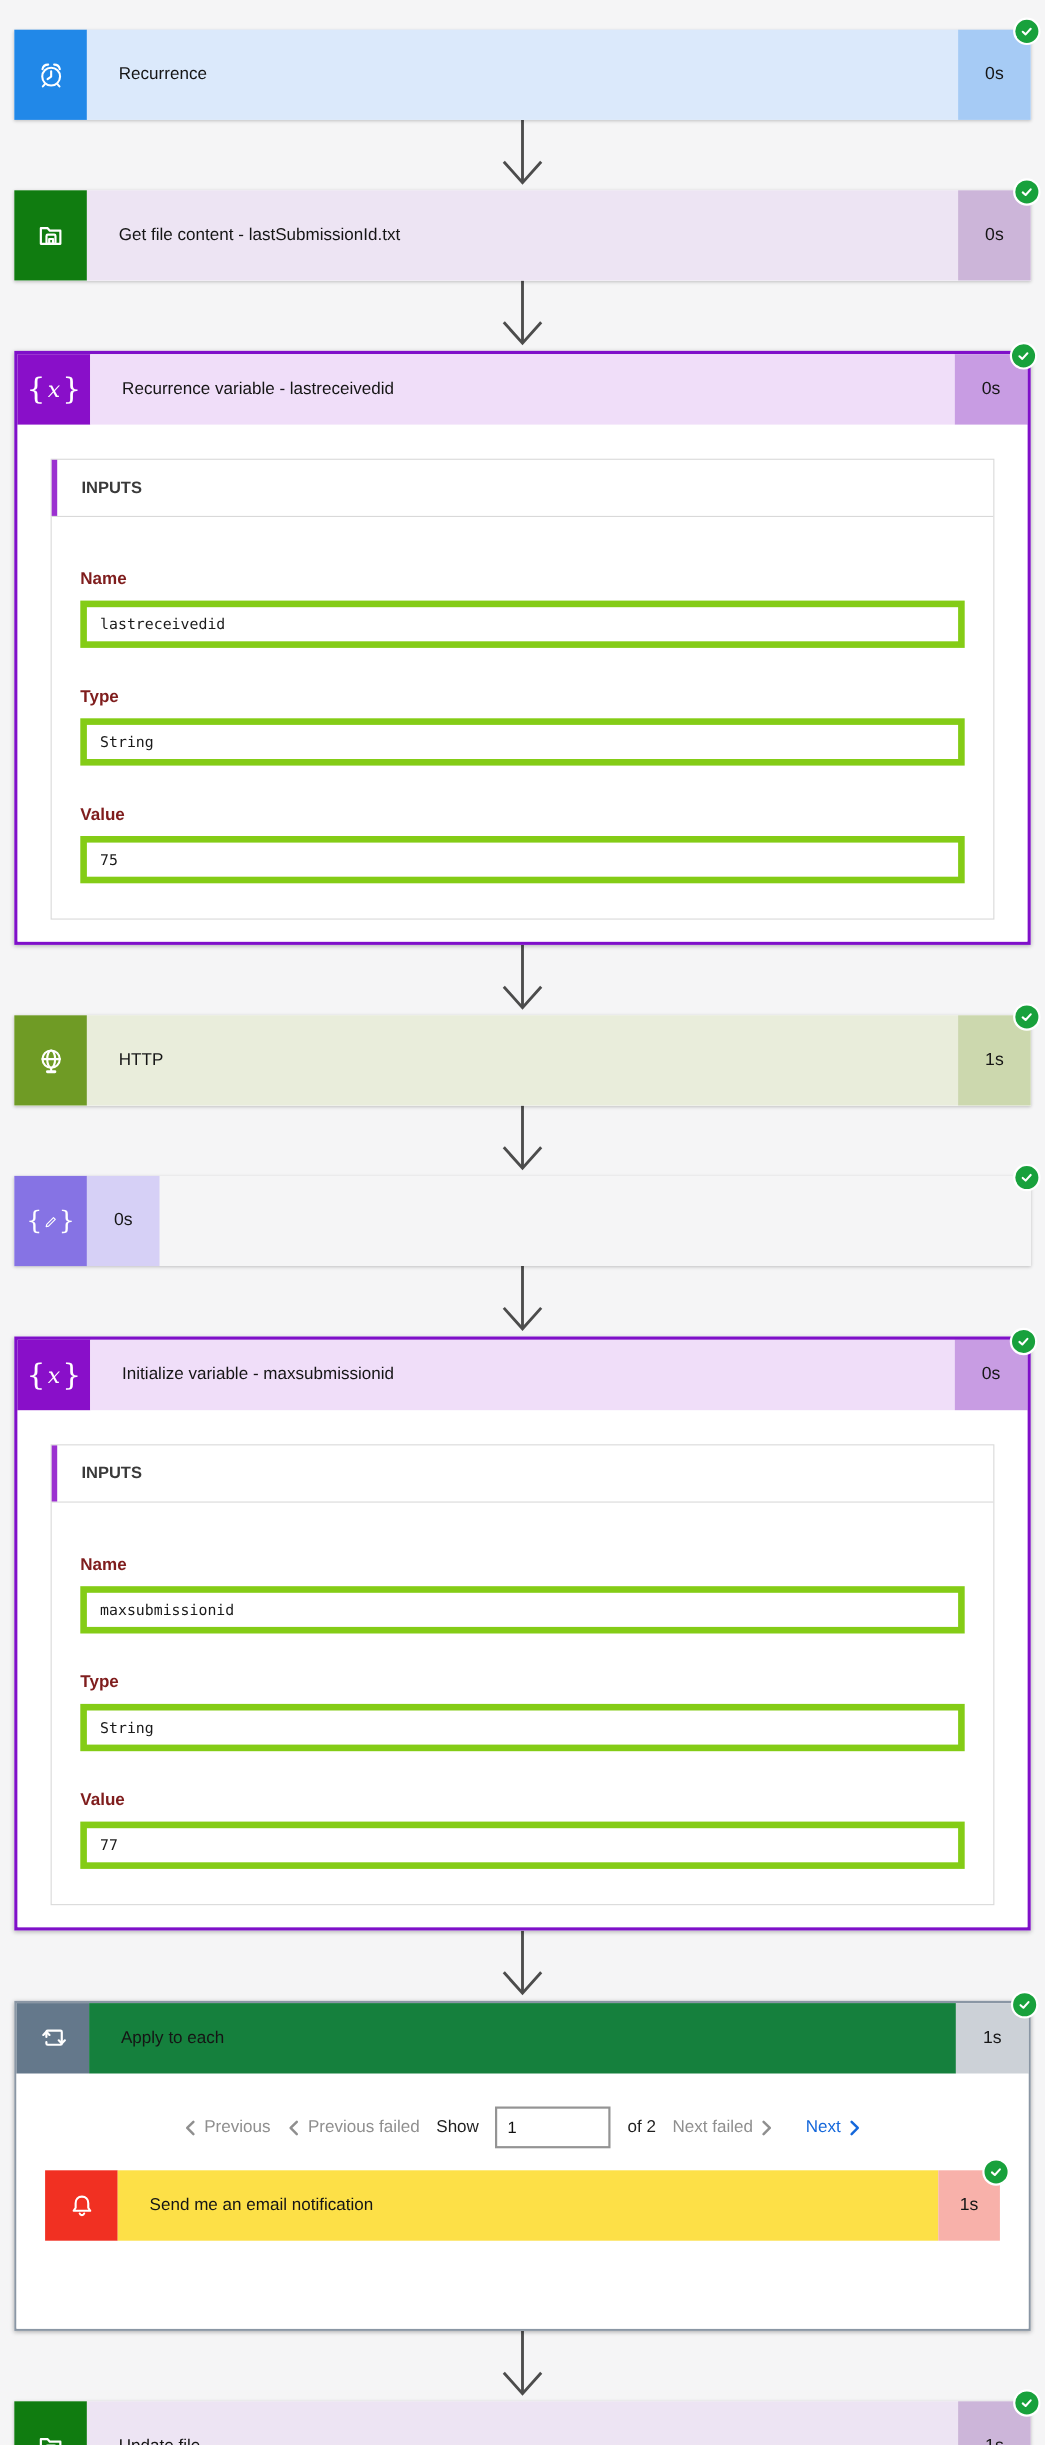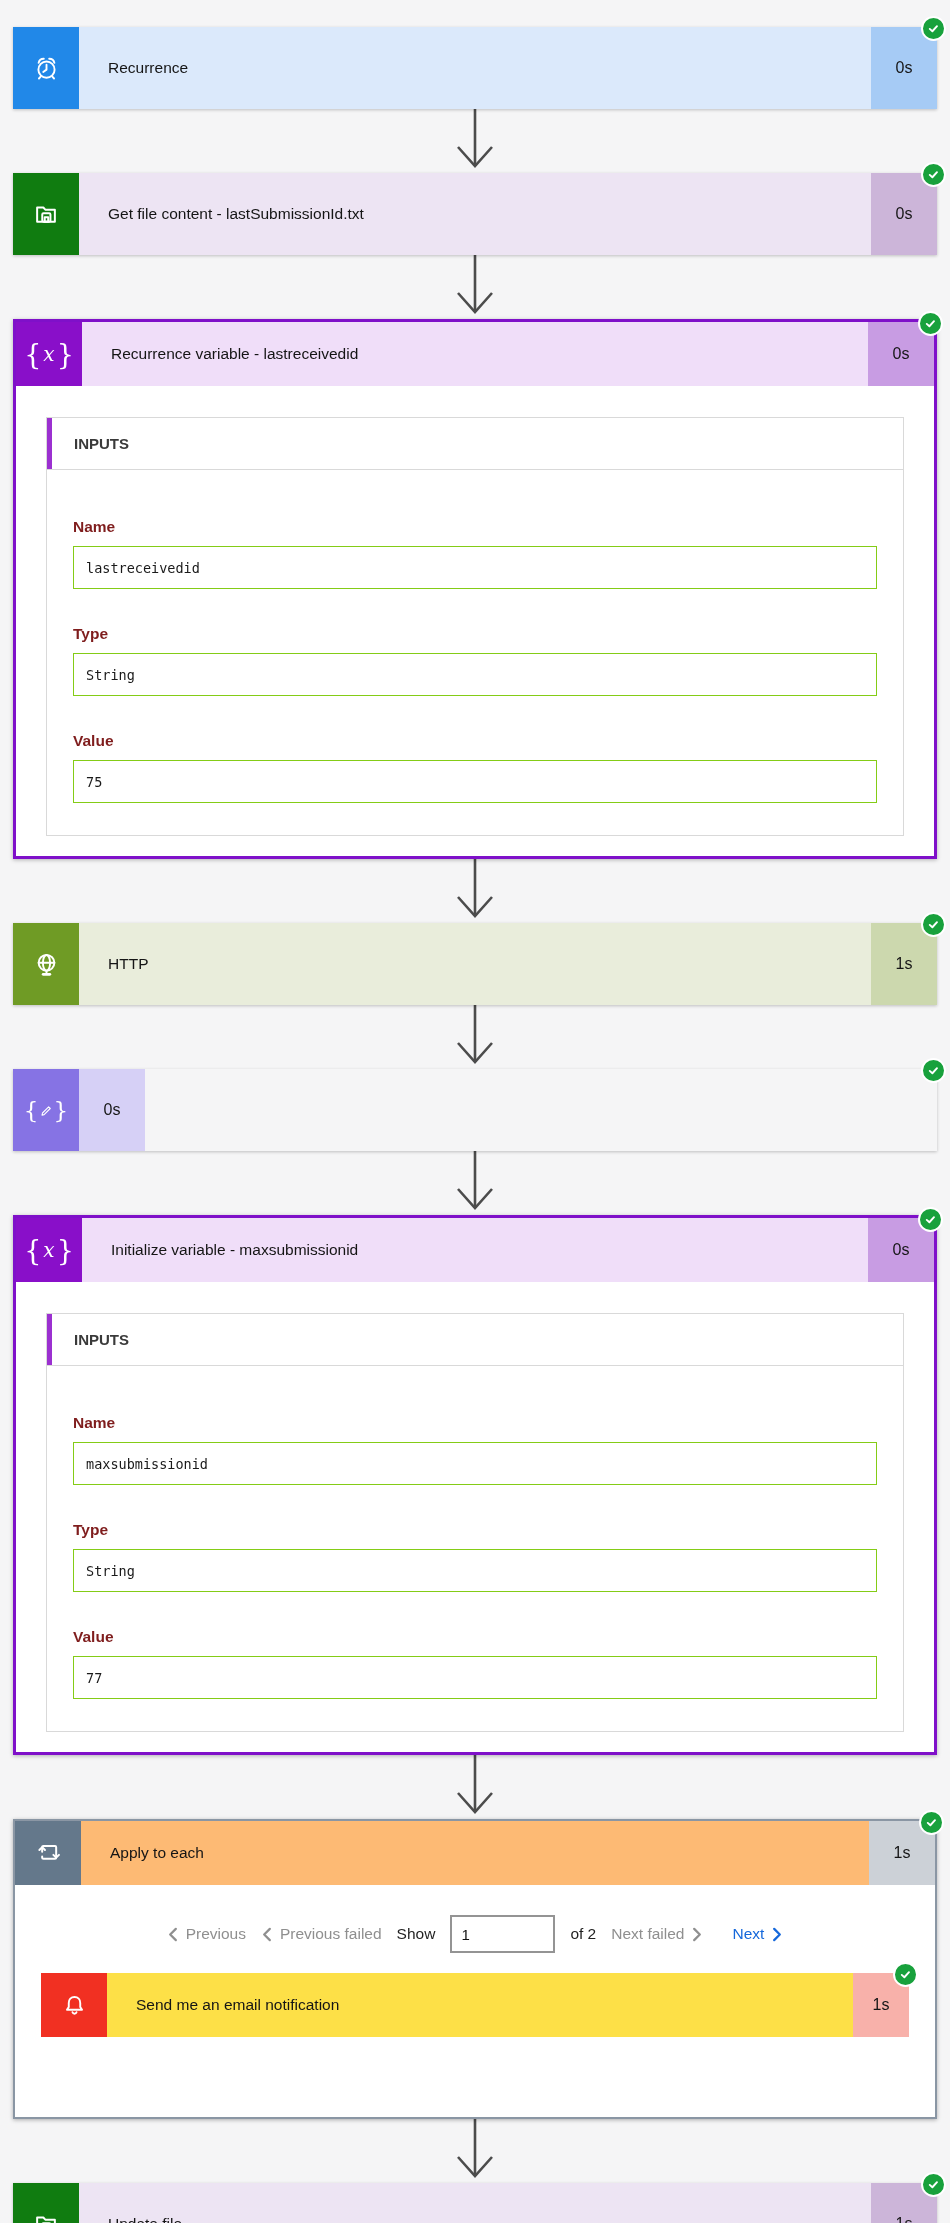--- a/index.html
+++ b/index.html
@@ -16,21 +16,21 @@
   .node-title { flex:1; display:flex; align-items:center; padding-left:29px; font-size:15.5px; color:#151515; white-space:nowrap; }
   .node-dur { flex:0 0 66px; display:flex; align-items:center; justify-content:center; font-size:16px; }
   .icon-svg { stroke:#fff; fill:none; stroke-width:1.7; stroke-linecap:round; stroke-linejoin:round; }
 
   
   .rec  .node-icon{background:#2188e8;} .rec  .node-title{background:#dbe9fb;} .rec  .node-dur{background:#a6cbf5;}
   .od   .node-icon{background:#107c10;} .od   .node-title{background:#ede4f3;} .od   .node-dur{background:#ccb5d9;}
   .vr   .node-icon{background:#890fc9;} .vr   .node-title{background:#f0def9;} .vr   .node-dur{background:#c89ce3;}
   .htp  .node-icon{background:#6f9b25;} .htp  .node-title{background:#e9eddb;} .htp  .node-dur{background:#ccd8ae;}
   .pr   .node-icon{background:#8673e4;} .pr   .node-title{background:#edebfc;} .pr   .node-dur{background:#d6d0f6;}
-  .loopn .node-icon{background:#64788b;} .loopn .node-title{background:#fdba74;} .loopn .node-dur{background:#ccd1d7;}
+  .loopn .node-icon{background:#64788b;} .loopn .node-title{background:#15803d;} .loopn .node-dur{background:#ccd1d7;}
   .mail .node-icon{background:#f13022;} .mail .node-title{background:#fde047;} .mail .node-dur{background:#f8b1aa;}
   .mail .node-dur{flex:0 0 56px;}
 
   
   .badge { position:absolute; top:-11px; right:-9px; width:25px; height:25px; border-radius:50%;
            background:#18a13c; border:2px solid #fff; display:flex; align-items:center; justify-content:center; z-index:4; }
   .badge svg { width:15px; height:15px; stroke:#fff; stroke-width:3; fill:none; stroke-linecap:round; stroke-linejoin:round; }
 
   
   .arrow { height:64px; display:flex; justify-content:center; }
@@ -46,21 +46,21 @@
   .var-card .node { box-shadow:none; height:64px; }
   .var-body { background:#fff; padding:31px 30px 20px; }
   .inputs-panel { border:1px solid #d9d9d9; }
   .inputs-head { position:relative; padding:17px 0 17px 27px; border-bottom:1px solid #d9d9d9;
                  font-weight:bold; font-size:15px; color:#3a3a3a; }
   .inputs-head::before { content:""; position:absolute; left:0; top:0; bottom:0; width:5px; background:#9b30d0; }
   .fields { padding:48px 26px 32px; }
   .field  { margin-bottom:36px; }
   .field:last-child { margin-bottom:0; }
   .field-label { font-weight:bold; font-size:15.5px; color:#7f1d1d; margin-bottom:10px; }
-  .field-box { height:43px; border:1px solid #84cc16; display:flex; align-items:center; padding-left:12px;
+  .field-box { height:43px; border:6px solid #84cc16; display:flex; align-items:center; padding-left:12px;
                font-family:"DejaVu Sans Mono", monospace; font-size:13.5px; color:#1a1a1a; }
 
   
   .loop-card { position:relative; border:2px solid #8a96a4; box-shadow:0 1px 4px rgba(0,0,0,.3); background:#fff; }
   .loop-card .node { box-shadow:none; height:64px; }
   .loop-body { background:#fff; padding:18px 26px 80px; }
 
   
   .pager { display:flex; align-items:center; justify-content:center; gap:15px; padding:12px 0 4px; margin-bottom:16px; font-size:15.5px; }
   .pg { display:flex; align-items:center; gap:7px; background:none; border:none; font:inherit; cursor:pointer; }

